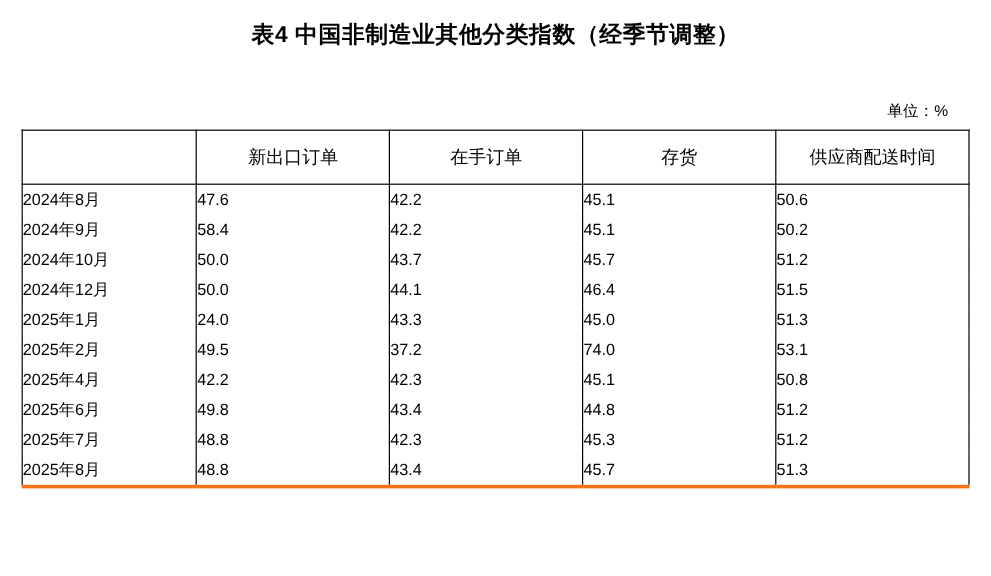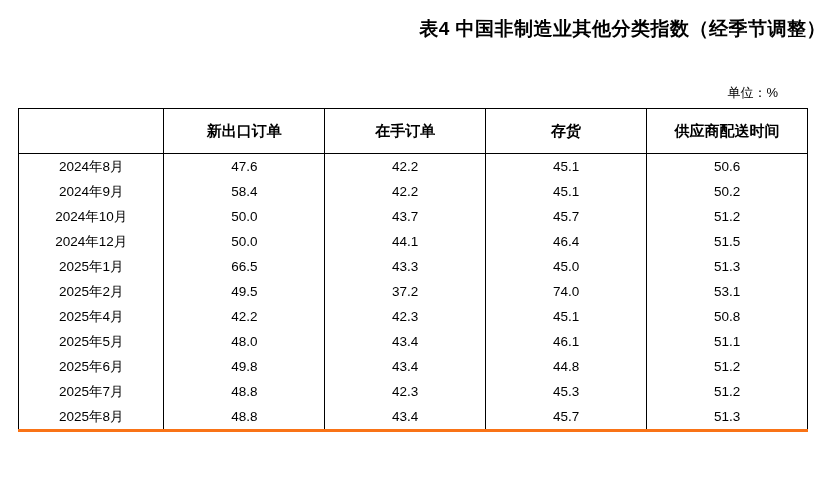--- a/index.html
+++ b/index.html
@@ -14,34 +14,34 @@
     color: #000000;
     overflow: hidden;
   }
   .page {
     position: relative;
     width: 826px;
     height: 480px;
     box-sizing: border-box;
   }
   .title {
-    text-align: right;
+    text-align: center;
     font-family: "Liberation Sans", sans-serif;
     font-weight: bold;
     font-size: 19px;
     letter-spacing: 0.5px;
     margin-top: 16px;
     margin-bottom: 0;
   }
   .unit {
     text-align: right;
     font-family: "Liberation Sans", sans-serif;
     font-size: 13px;
     margin-top: 42px;
-    margin-right: 48px;
+    margin-right: 36px;
     margin-bottom: 6px;
   }
   table.data-table {
     border-collapse: collapse;
     margin: 0 auto;
     width: 790px;
     font-family: "Liberation Sans", sans-serif;
     font-size: 13.5px;
   }
   table.data-table th,
@@ -50,36 +50,36 @@
     border-right: 1px solid #000;
     padding: 0;
     height: 25px;
     vertical-align: middle;
   }
   table.data-table thead th {
     border-top: 1px solid #000;
     border-bottom: 1px solid #000;
     height: 44px;
     text-align: center;
-    font-weight: bold;
+    font-weight: normal;
     font-size: 15px;
   }
   table.data-table thead th.corner {
     width: 145px;
   }
   table.data-table tbody tr:last-child td {
     border-bottom: 3px solid #f97316;
   }
   td.month {
-    text-align: center;
+    text-align: left;
     padding-right: 12px;
     white-space: nowrap;
   }
   td.val {
-    text-align: center;
+    text-align: left;
     padding-right: 34px;
     white-space: nowrap;
   }
   .col-w {
     width: 161px;
   }
 </style>
 </head>
 <body>
 
@@ -123,45 +123,38 @@
       </tr>
       <tr>
         <td class="month">2024年12月</td>
         <td class="val">50.0</td>
         <td class="val">44.1</td>
         <td class="val">46.4</td>
         <td class="val">51.5</td>
       </tr>
       <tr>
         <td class="month">2025年1月</td>
-        <td class="val">66.5</td>
+        <td class="val">24.0</td>
         <td class="val">43.3</td>
         <td class="val">45.0</td>
         <td class="val">51.3</td>
       </tr>
       <tr>
         <td class="month">2025年2月</td>
         <td class="val">49.5</td>
         <td class="val">37.2</td>
         <td class="val">74.0</td>
         <td class="val">53.1</td>
       </tr>
       <tr>
         <td class="month">2025年4月</td>
         <td class="val">42.2</td>
         <td class="val">42.3</td>
         <td class="val">45.1</td>
         <td class="val">50.8</td>
-      </tr>
-      <tr>
-        <td class="month">2025年5月</td>
-        <td class="val">48.0</td>
-        <td class="val">43.4</td>
-        <td class="val">46.1</td>
-        <td class="val">51.1</td>
       </tr>
       <tr>
         <td class="month">2025年6月</td>
         <td class="val">49.8</td>
         <td class="val">43.4</td>
         <td class="val">44.8</td>
         <td class="val">51.2</td>
       </tr>
       <tr>
         <td class="month">2025年7月</td>

